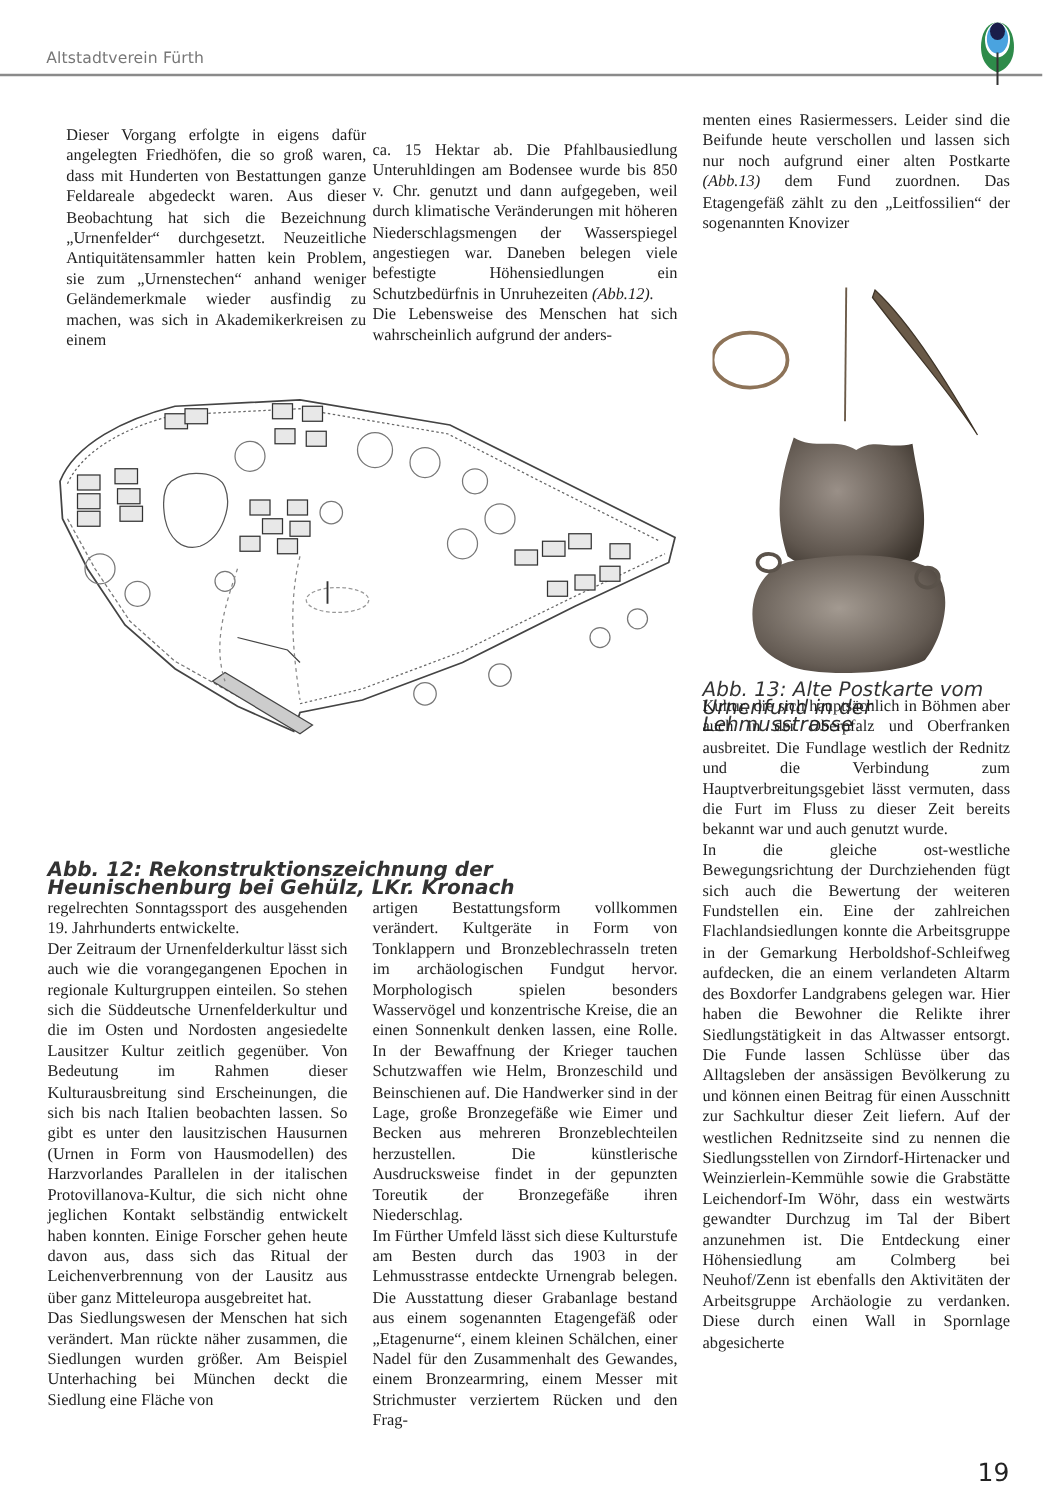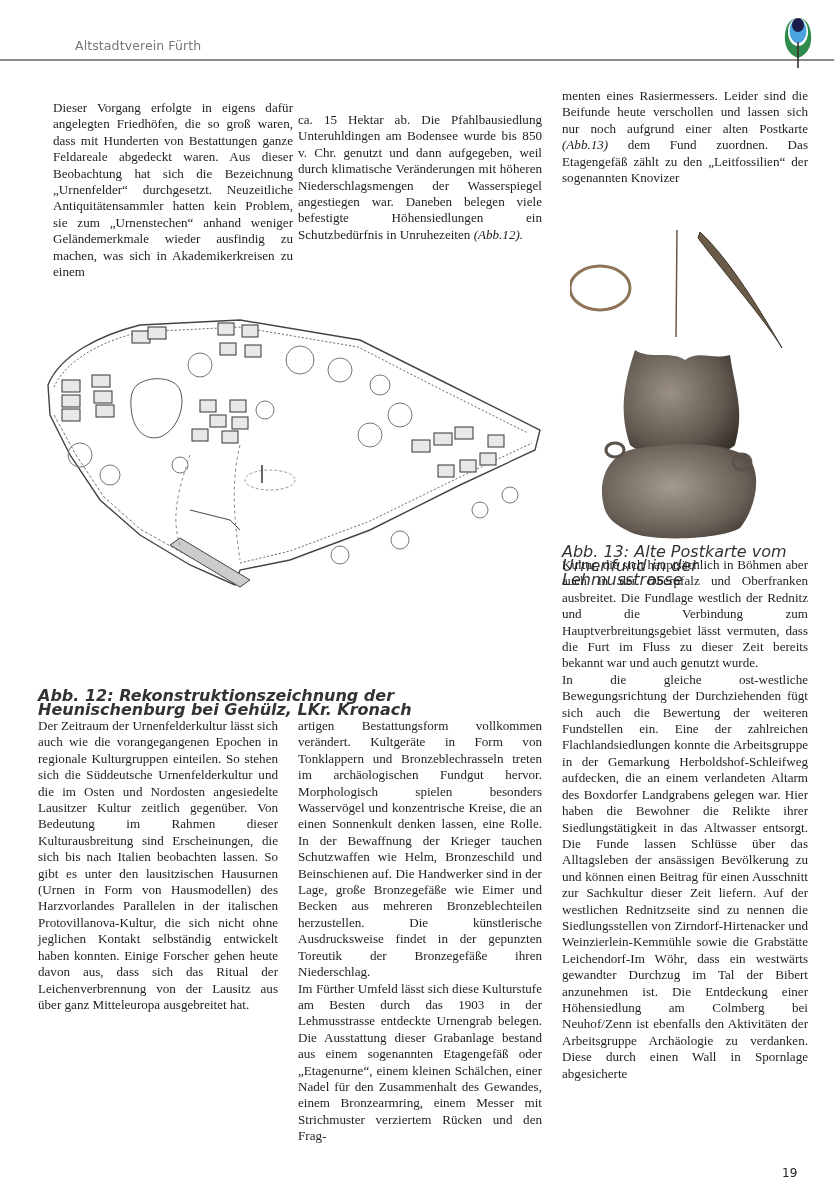--- a/index.html
+++ b/index.html
@@ -1,54 +1,55 @@
 <!DOCTYPE html>
 <html><head>
   <meta charset="utf-8">
   <style>
     html, body { margin: 0; padding: 0; background: #ffffff; }
     body { width: 834px; height: 1200px; position: relative; overflow: hidden; font-family: "Liberation Serif", serif; color: #1e1e1e; }
-    .header-title { position: absolute; left: 37px; top: 38px; font-family: "DejaVu Sans", sans-serif; font-size: 12.5px; color: #777; letter-spacing: 0.1px; margin-left: 38px; }
+    .header-title { position: absolute; left: 37px; top: 38px; font-family: "DejaVu Sans", sans-serif; font-size: 12.5px; color: #777; letter-spacing: 0.1px; }
     .header-rule { position: absolute; left: 0; top: 59px; width: 834px; height: 1.5px; background: #8a8a8a; }
     .logo { position: absolute; left: 783px; top: 10px; width: 30px; height: 58px; }
     .col { position: absolute; font-size: 13.1px; line-height: 16.4px; text-align: justify; hyphens: manual; }
     .col p { margin: 0; }
     .col p + p { margin-top: 0; }
     .col1a { left: 53px; top: 100px; width: 240px; }
     .col2a { left: 298px; top: 112px; width: 244px; }
     .col3a { left: 562px; top: 88px; width: 246px; }
     .col1b { left: 38px; top: 718px; width: 240px; }
     .col2b { left: 298px; top: 718px; width: 244px; }
     .col3b { left: 562px; top: 557px; width: 246px; }
     .ital { font-style: italic; }
     .caption { position: absolute; font-family: "DejaVu Sans", sans-serif; font-style: italic; font-size: 16px; line-height: 14px; color: #333; }
     .cap12 { left: 38px; top: 689px; width: 500px; font-weight: bold; }
     .cap13 { left: 562px; top: 545px; width: 250px; }
     .fig12 { position: absolute; left: 40px; top: 305px; width: 520px; height: 375px; }
     .fig13 { position: absolute; left: 570px; top: 210px; width: 230px; height: 330px; }
-    .page-number { position: absolute; left: 782px; top: 1166px; font-family: "DejaVu Sans", sans-serif; font-size: 12px; color: #222; text-align: center; }
+    .page-number { position: absolute; left: 782px; top: 1166px; font-family: "DejaVu Sans", sans-serif; font-size: 20px; color: #222; text-align: center; }
   </style>
 </head>
 <body>
 
 <div class="header-title">Altstadtverein Fürth</div>
 <div class="header-rule"></div>
 <svg class="logo" viewBox="0 0 30 58">
   <path d="M15 48 C4 44 1 34 2 24 C3 14 8 8 15 8 C22 8 27 14 28 24 C29 34 26 44 15 48 Z" fill="#2e8b4a"></path>
   <ellipse cx="15" cy="22" rx="10" ry="14" fill="#ffffff"></ellipse>
   <ellipse cx="15" cy="21" rx="8.5" ry="12" fill="#4aa3df"></ellipse>
   <ellipse cx="15" cy="15" rx="6" ry="7" fill="#1a1d4a"></ellipse>
   <rect x="14.2" y="32" width="1.6" height="26" fill="#333"></rect>
 </svg>
 
 <div class="col col1a">
   <p>Dieser Vorgang erfolgte in eigens dafür angelegten Friedhöfen, die so groß waren, dass mit Hunderten von Bestattungen ganze Feldareale abgedeckt waren. Aus dieser Beobachtung hat sich die Bezeichnung „Urnenfelder“ durchgesetzt. Neuzeitliche Antiquitätensammler hatten kein Problem, sie zum „Urnenstechen“ anhand weniger Geländemerkmale wieder ausfindig zu machen, was sich in Akademikerkreisen zu einem</p>
 </div>
 <div class="col col2a">
   <p><span>ca. 15 Hektar ab. Die Pfahlbausiedlung Unteruhldingen am Bodensee wurde bis 850 v. Chr. genutzt und dann aufgegeben, weil durch klimatische Veränderungen mit höheren Niederschlagsmengen der Wasserspiegel angestiegen war. Daneben belegen viele befestigte Höhensiedlungen ein Schutzbedürfnis in Unruhezeiten</span> <span class="ital">(Abb.12).</span></p>
+  <p>Die Lebensweise des Menschen hat sich wahrscheinlich aufgrund der anders-</p>
 </div>
 <div class="col col3a">
   <p><span>menten eines Rasiermessers. Leider sind die Beifunde heute verschollen und lassen sich nur noch aufgrund einer alten Postkarte</span> <span class="ital">(Abb.13)</span> <span>dem Fund zuordnen. Das Etagengefäß zählt zu den „Leitfossilien“ der sogenannten Knovizer</span></p>
 </div>
 
 <svg class="fig12" viewBox="0 0 520 375" fill="none" stroke="#555" stroke-width="1">
 
   <path d="M8 80 C20 50 60 30 100 20 L200 15 L320 35 L400 75 L500 125 L495 145 L420 180 L330 225 L250 255 L200 265 L195 280 L150 260 L100 230 L60 195 L30 150 L10 110 Z" stroke="#444" stroke-width="1.4"></path>
   <path d="M14 82 C26 55 62 36 100 27 L200 22 L318 42 L396 82 L488 128" stroke="#666" stroke-dasharray="2 2"></path>
   <path d="M200 258 L250 246 L330 216 L420 172 L492 138" stroke="#666" stroke-dasharray="2 2"></path>
@@ -132,21 +133,23 @@
     </radialGradient>
   </defs>
   <path d="M65 140 C80 150 100 140 115 150 C130 140 140 150 160 145 C165 180 175 200 165 235 C150 250 80 252 60 235 C48 200 55 170 65 140 Z" fill="url(#urnTop)"></path>
   <path d="M35 300 C25 270 40 240 70 238 C110 232 150 232 175 245 C195 260 185 300 170 318 C150 330 80 332 60 322 C45 315 38 308 35 300 Z" fill="url(#urnBot)"></path>
   <ellipse cx="45" cy="240" rx="9" ry="7" fill="none" stroke="#5a524a" stroke-width="3"></ellipse>
   <ellipse cx="172" cy="252" rx="9" ry="8" fill="none" stroke="#5a524a" stroke-width="3"></ellipse>
 </svg>
 <div class="caption cap13">Abb. 13: Alte Postkarte vom Urnenfund in der Lehmusstrasse</div>
 
 <div class="col col1b">
+  <p>regelrechten Sonntagssport des ausgehenden 19. Jahrhunderts entwickelte.</p>
   <p>Der Zeitraum der Urnenfelderkultur lässt sich auch wie die vorangegangenen Epochen in regionale Kulturgruppen einteilen. So stehen sich die Süddeutsche Urnenfelderkultur und die im Osten und Nordosten angesiedelte Lausitzer Kultur zeitlich gegenüber. Von Bedeutung im Rahmen dieser Kulturausbreitung sind Erscheinungen, die sich bis nach Italien beobachten lassen. So gibt es unter den lausitzischen Hausurnen (Urnen in Form von Hausmodellen) des Harzvorlandes Parallelen in der italischen Protovillanova-Kultur, die sich nicht ohne jeglichen Kontakt selbständig entwickelt haben konnten. Einige Forscher gehen heute davon aus, dass sich das Ritual der Leichenverbrennung von der Lausitz aus über ganz Mitteleuropa ausgebreitet hat.</p>
+  <p>Das Siedlungswesen der Menschen hat sich verändert. Man rückte näher zusammen, die Siedlungen wurden größer. Am Beispiel Unterhaching bei München deckt die Siedlung eine Fläche von</p>
 </div>
 <div class="col col2b">
   <p>artigen Bestattungsform vollkommen verändert. Kultgeräte in Form von Tonklappern und Bronzeblechrasseln treten im archäologischen Fundgut hervor. Morphologisch spielen besonders Wasservögel und konzentrische Kreise, die an einen Sonnenkult denken lassen, eine Rolle. In der Bewaffnung der Krieger tauchen Schutzwaffen wie Helm, Bronzeschild und Beinschienen auf. Die Handwerker sind in der Lage, große Bronzegefäße wie Eimer und Becken aus mehreren Bronzeblechteilen herzustellen. Die künstlerische Ausdrucksweise findet in der gepunzten Toreutik der Bronzegefäße ihren Niederschlag.</p>
   <p>Im Fürther Umfeld lässt sich diese Kulturstufe am Besten durch das 1903 in der Lehmusstrasse entdeckte Urnengrab belegen. Die Ausstattung dieser Grabanlage bestand aus einem sogenannten Etagengefäß oder „Etagenurne“, einem kleinen Schälchen, einer Nadel für den Zusammenhalt des Gewandes, einem Bronzearmring, einem Messer mit Strichmuster verziertem Rücken und den Frag-</p>
 </div>
 <div class="col col3b">
   <p>Kultur, die sich hauptsächlich in Böhmen aber auch in der Oberpfalz und Oberfranken ausbreitet. Die Fundlage westlich der Rednitz und die Verbindung zum Hauptverbreitungsgebiet lässt vermuten, dass die Furt im Fluss zu dieser Zeit bereits bekannt war und auch genutzt wurde.</p>
   <p>In die gleiche ost-westliche Bewegungsrichtung der Durchziehenden fügt sich auch die Bewertung der weiteren Fundstellen ein. Eine der zahlreichen Flachlandsiedlungen konnte die Arbeitsgruppe in der Gemarkung Herboldshof-Schleifweg aufdecken, die an einem verlandeten Altarm des Boxdorfer Landgrabens gelegen war. Hier haben die Bewohner die Relikte ihrer Siedlungstätigkeit in das Altwasser entsorgt. Die Funde lassen Schlüsse über das Alltagsleben der ansässigen Bevölkerung zu und können einen Beitrag für einen Ausschnitt zur Sachkultur dieser Zeit liefern. Auf der westlichen Rednitzseite sind zu nennen die Siedlungsstellen von Zirndorf-Hirtenacker und Weinzierlein-Kemmühle sowie die Grabstätte Leichendorf-Im Wöhr, dass ein westwärts gewandter Durchzug im Tal der Bibert anzunehmen ist. Die Entdeckung einer Höhensiedlung am Colmberg bei Neuhof/Zenn ist ebenfalls den Aktivitäten der Arbeitsgruppe Archäologie zu verdanken. Diese durch einen Wall in Spornlage abgesicherte</p>
 </div>
 

